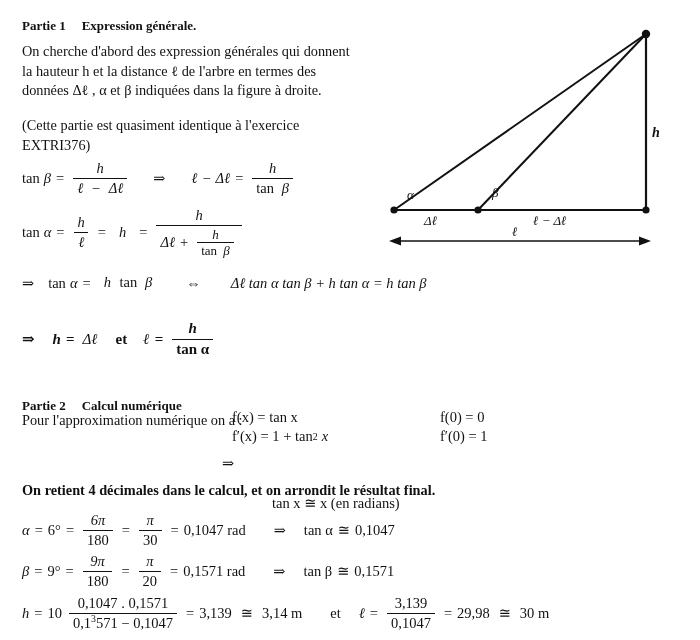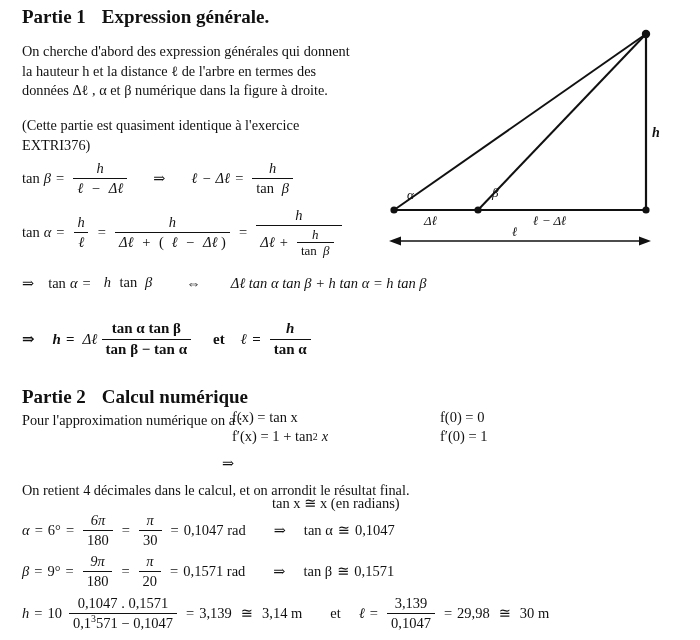--- a/index.html
+++ b/index.html
@@ -47,21 +47,22 @@
   .frac.tight > .den { padding-top: 0px; }
 
   .op { margin: 0 5px; }
   .opw { margin: 0 9px; }
 
   
   .blk { position: absolute; }
 
   .head {
     font-weight: bold;
-    font-size: 19px;
+    font-size: 13px;
+    margin-top: 12px;
   }
   .head .gap { display: inline-block; width: 16px; }
 
   .para {
     font-size: 14.3px;
     line-height: 19.5px;
   }
 
   .eq { font-size: 14.5px; }
   .eq-sm { font-size: 13px; }
@@ -74,21 +75,21 @@
 
   .figure { position: absolute; }
 </style>
 </head>
 <body>
 
 <div class="blk head" style="left:22px; top:6px;">
   <span>Partie 1</span><span class="gap"></span><span>Expression générale.</span>
 </div>
 
-<div class="blk para" style="left:22px; top:42px; width:330px;">On cherche d'abord des expression générales qui donnent la hauteur h et la distance ℓ de l'arbre en termes des données Δℓ , α et β numérique dans la figure à droite.</div>
+<div class="blk para" style="left:22px; top:42px; width:330px;">On cherche d'abord des expression générales qui donnent la hauteur h et la distance ℓ de l'arbre en termes des données Δℓ , α et β indiquées dans la figure à droite.</div>
 
 <div class="blk para" style="left:22px; top:116px; width:340px;">(Cette partie est quasiment identique à l'exercice EXTRI376)</div>
 
 <div class="blk row eq" style="left:22px; top:160px;">
   <span class="up">tan</span>
   <span class="mi" style="margin-left:4px;">β</span>
   <span class="op">=</span>
   <span class="frac">
     <span class="num mi">h</span>
     <span class="den">
@@ -118,29 +119,20 @@
 
   <span class="frac">
     <span class="num mi">h</span>
     <span class="den mi">ℓ</span>
   </span>
 
   <span class="op">=</span>
 
   <span class="frac">
     <span class="num mi">h</span>
-    <span class="den">
-      <span class="mi">Δℓ</span>
-      <span class="op">+</span>
-      <span>(</span>
-      <span class="mi" style="margin-left:4px;">ℓ</span>
-      <span class="op">−</span>
-      <span class="mi">Δℓ</span>
-      <span>)</span>
-    </span>
   </span>
 
   <span class="op">=</span>
 
   <span class="frac">
     <span class="num mi">h</span>
     <span class="den row" style="justify-content:center;">
       <span class="mi">Δℓ</span>
       <span class="op">+</span>
       <span class="frac tight eq-sm">
@@ -168,24 +160,20 @@
   </span>
   <span style="margin:0 30px 0 26px;">⇔</span>
   <span class="mi">Δℓ tan α tan β + h tan α = h tan β</span>
 </div>
 
 <div class="blk row eq bold" style="left:22px; top:320px; font-size:15px;">
   <span>⇒</span>
   <span class="mi" style="margin-left:18px;">h</span>
   <span class="op">=</span>
   <span class="mi" style="font-weight:normal; margin-left:3px;">Δℓ</span>
-  <span class="frac">
-    <span class="num">tan α tan β</span>
-    <span class="den">tan β − tan α</span>
-  </span>
   <span style="margin:0 16px 0 18px;">et</span>
   <span class="mi">ℓ</span>
   <span class="op">=</span>
   <span class="frac">
     <span class="num mi">h</span>
     <span class="den">tan α</span>
   </span>
 </div>
 
 <div class="figure" style="left:375px; top:8px;">
@@ -229,21 +217,21 @@
 <div class="blk eq row" style="left:232px; top:428px;align-items:center;">
   <span>f′(x) = 1 + tan</span>
     <sup class="ex">2</sup>
     <span class="mi" style="margin-left:4px;">x</span>
 </div>
 <div class="blk eq" style="left:440px; top:428px;text-align:right;">f′(0) = 1</div>
 
 <div class="blk eq" style="left:222px; top:455px;">⇒</div>
 <div class="blk eq" style="left:272px; top:455px;margin-top:40px;">tan x ≅ x (en radians)</div>
 
-<div class="blk para" style="left:22px; top:481px;">On retient 4 décimales dans le calcul, et on arrondit le résultat final.</div>
+<div class="blk para" style="left:22px; top:481px;font-weight:bold;">On retient 4 décimales dans le calcul, et on arrondit le résultat final.</div>
 
 <div class="blk row eq" style="left:22px; top:512px;">
   <span class="mi">α</span>
   <span class="op">=</span>
   <span>6°</span>
   <span class="op">=</span>
   <span class="frac">
     <span class="num mi">6π</span>
     <span class="den">180</span>
   </span>

